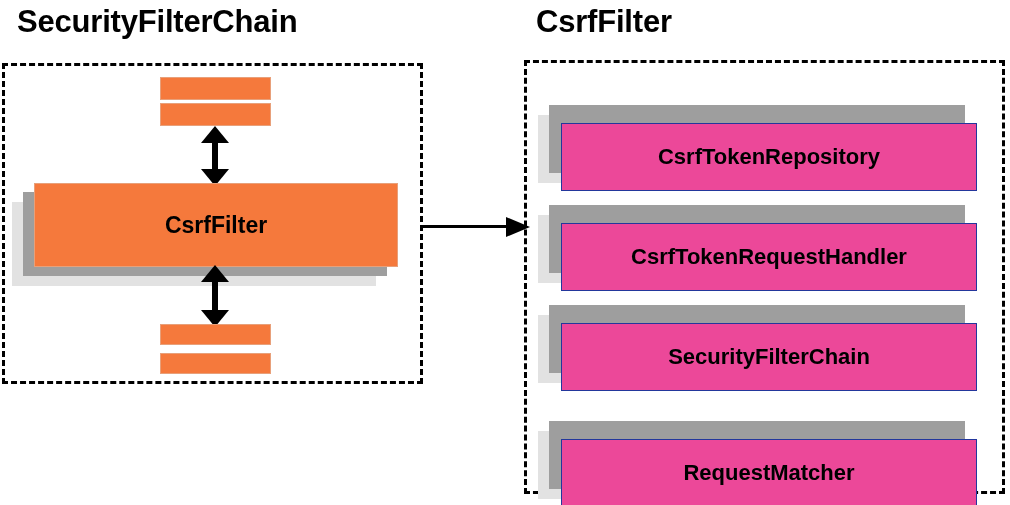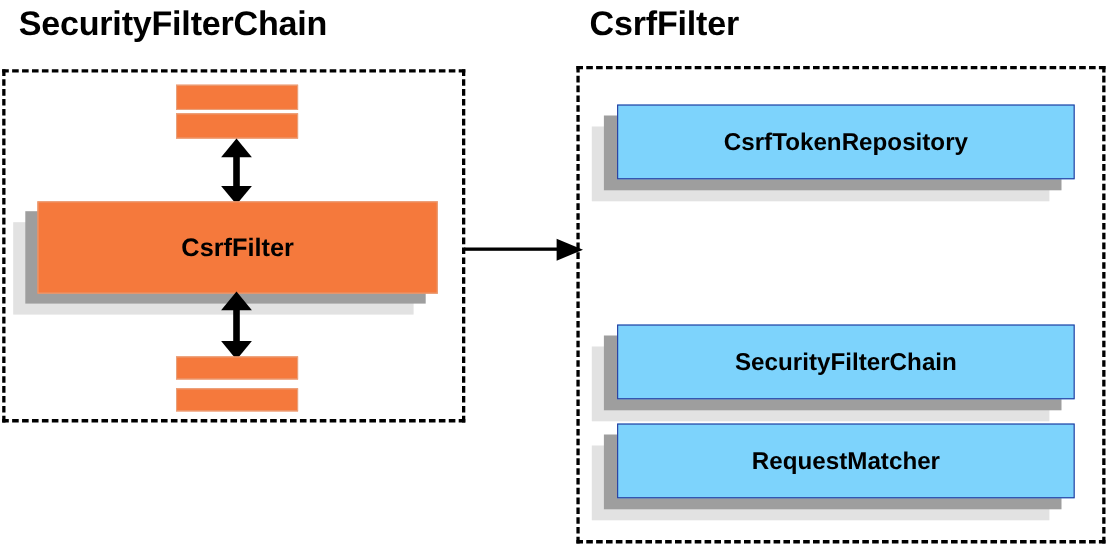--- a/index.html
+++ b/index.html
@@ -72,22 +72,23 @@
     height: 100%;
     display: flex;
     align-items: center;
     justify-content: center;
     font-size: 22px;
     font-weight: bold;
     color: #000000;
     white-space: nowrap;
   }
   .card.blue .face {
-    background: #7dd3fc;
+    background: #ec4899;
     border: 1px solid #23379c;
+    margin-top: 28px;
   }
   .card.orange .face {
     background: #f5793c;
     border: 1px solid #e8a07a;
   }
 
   
   #card-csrffilter {
     left: 34px;
     top: 183px;
@@ -218,26 +219,31 @@
     <div class="h-stem"></div>
     <div class="h-head"></div>
   </div>
 
   <div class="card blue" style="top:95px;">
     <div class="shadow-light"></div>
     <div class="shadow-dark"></div>
     <div class="face">CsrfTokenRepository</div>
   </div>
 
+  <div class="card blue" style="top:195px;">
+    <div class="shadow-light"></div>
+    <div class="shadow-dark"></div>
+    <div class="face">CsrfTokenRequestHandler</div>
+  </div>
 
   <div class="card blue" style="top:295px;">
     <div class="shadow-light"></div>
     <div class="shadow-dark"></div>
     <div class="face">SecurityFilterChain</div>
   </div>
 
-  <div class="card blue" style="top:385px;">
+  <div class="card blue" style="top:411px;">
     <div class="shadow-light"></div>
     <div class="shadow-dark"></div>
     <div class="face">RequestMatcher</div>
   </div>
 
 </div>
 
 </body></html>

